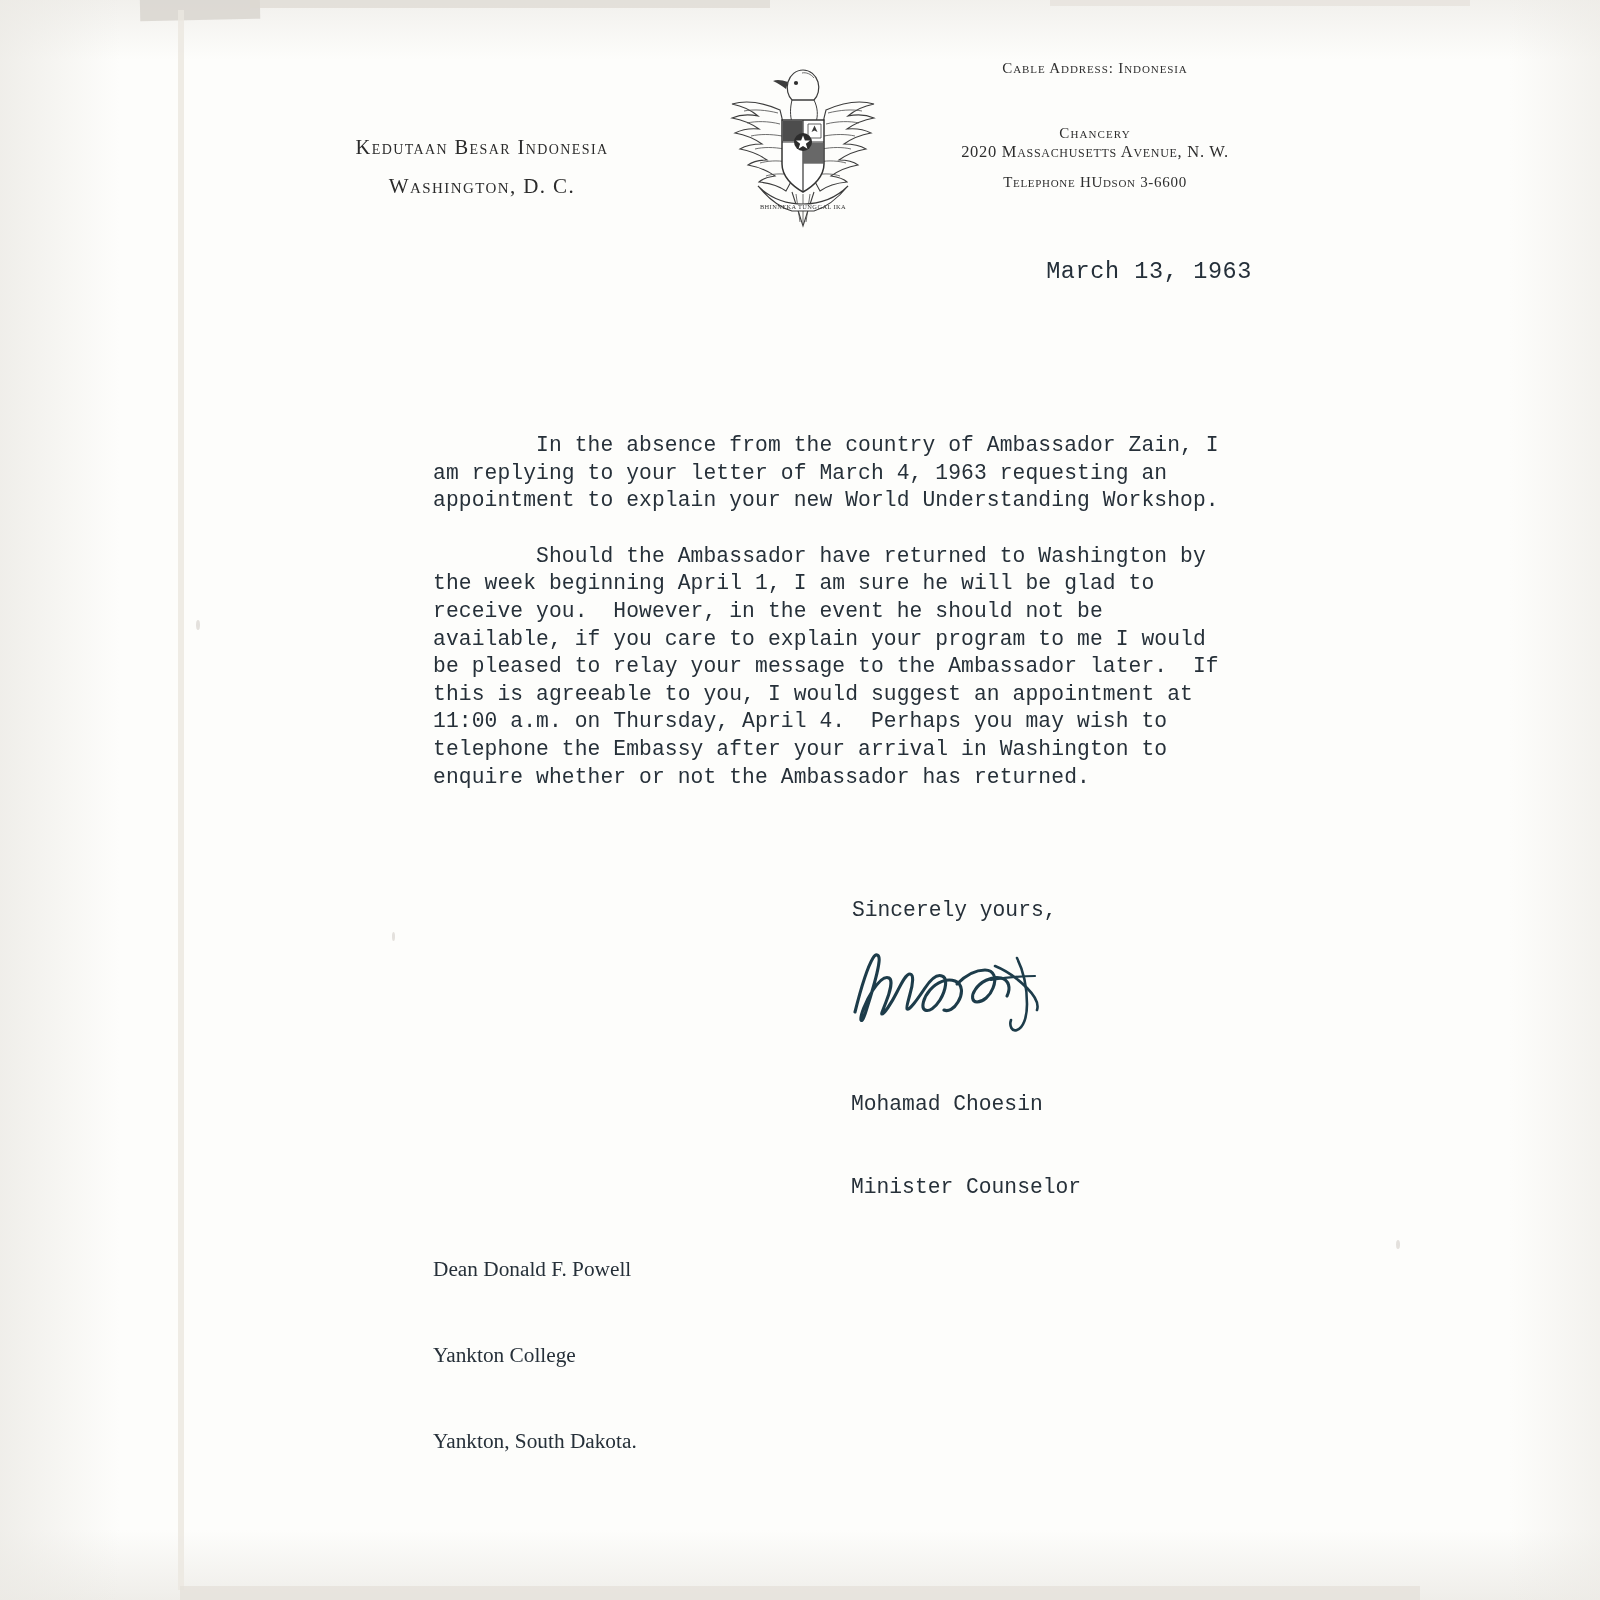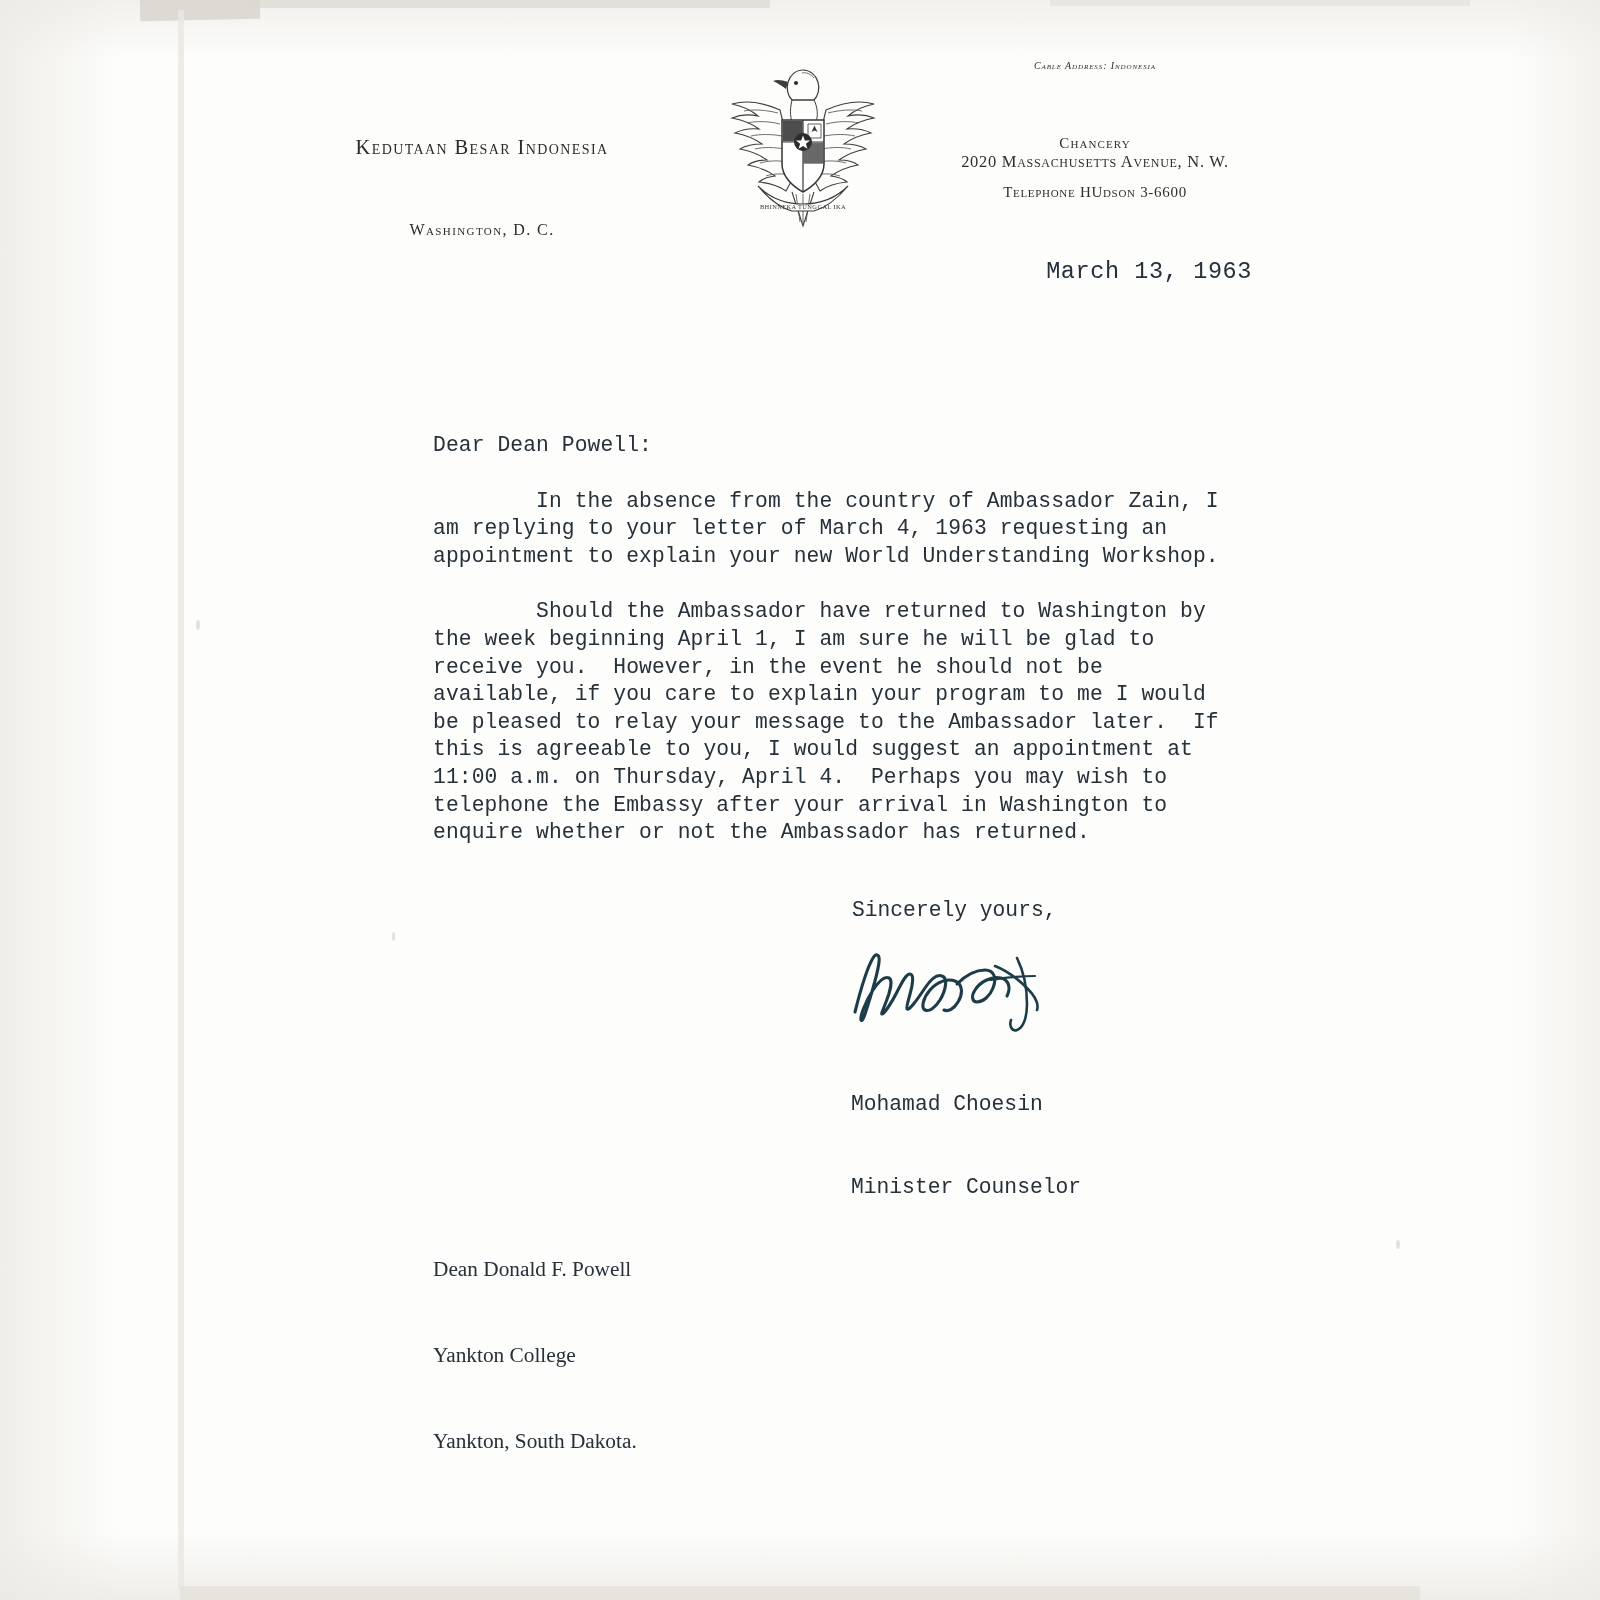--- a/index.html
+++ b/index.html
@@ -93,37 +93,36 @@
   .lh-left div {
     font-family: "Liberation Serif", serif;
     letter-spacing: 1.4px;
     line-height: 1.9;
   }
   .smallcaps {
     font-variant: small-caps;
   }
   .lh-line1 { font-size: 20.5px; }
   .lh-line2 { font-size: 20.5px; }
-  .lh-line3 { font-size: 16px; margin-top: 48px; }
+  .lh-line3 { font-size: 21px; }
 
   .lh-right {
     position: absolute;
     right: 290px;
     top: 60px;
     width: 430px;
     text-align: center;
     color: #2e2e2e;
   }
   .lh-right .cable {
-    font-size: 10px;
+    font-size: 15px;
     letter-spacing: .9px;
     font-variant: small-caps;
-    margin-bottom: 64px;
-    white-space: nowrap;
-    font-style: italic;
+    margin-bottom: 48px;
+    white-space: nowrap;
   }
   .lh-right .chancery {
     font-size: 15px;
     letter-spacing: 1.1px;
     font-variant: small-caps;
     margin-bottom: 0;
   }
   .lh-right .addr {
     font-size: 16.5px;
     letter-spacing: .7px;
@@ -292,21 +291,20 @@
       <div class="cable">Cable Address:  Indonesia</div>
       <div class="chancery">Chancery</div>
       <div class="addr">2020 Massachusetts Avenue, N. W.</div>
       <div class="tel">Telephone HUdson 3-6600</div>
     </div>
   </div>
 
   <div class="date">March 13, 1963</div>
 
   <div class="body-text">
-    <div class="salutation">Dear Dean Powell:</div>
     <div class="para">        In the absence from the country of Ambassador Zain, I am replying to your letter of March 4, 1963 requesting an appointment to explain your new World Understanding Workshop.</div>
     <div class="para">        Should the Ambassador have returned to Washington by the week beginning April 1, I am sure he will be glad to receive you.  However, in the event he should not be available, if you care to explain your program to me I would be pleased to relay your message to the Ambassador later.  If this is agreeable to you, I would suggest an appointment at 11:00 a.m. on Thursday, April 4.  Perhaps you may wish to telephone the Embassy after your arrival in Washington to enquire whether or not the Ambassador has returned.</div>
   </div>
 
   <div class="closing">Sincerely yours,</div>
 
   <div class="signature">
     <svg viewBox="0 0 250 95" width="250" height="95" aria-hidden="true">
       <g fill="none" stroke="#1d3c4a" stroke-linecap="round" stroke-linejoin="round">
         <path d="M10 72 C16 48 22 28 28 18 C31 13 35 14 34 22 C33 33 27 52 22 68 C19 78 17 82 16 80 C15 77 20 62 28 50 C34 41 40 36 44 38 C48 40 45 52 41 62 C38 70 36 74 37 74 C39 74 46 64 52 52 C57 42 61 34 65 34 C69 34 68 44 65 54 C63 62 61 68 62 69 C64 71 72 60 80 48 C86 39 92 34 97 36 C103 38 101 50 95 60 C90 68 84 72 80 70 C76 68 78 58 85 50 C92 42 102 38 110 41 C118 44 118 54 113 62 C109 69 103 72 99 70" stroke-width="3.1"></path>

